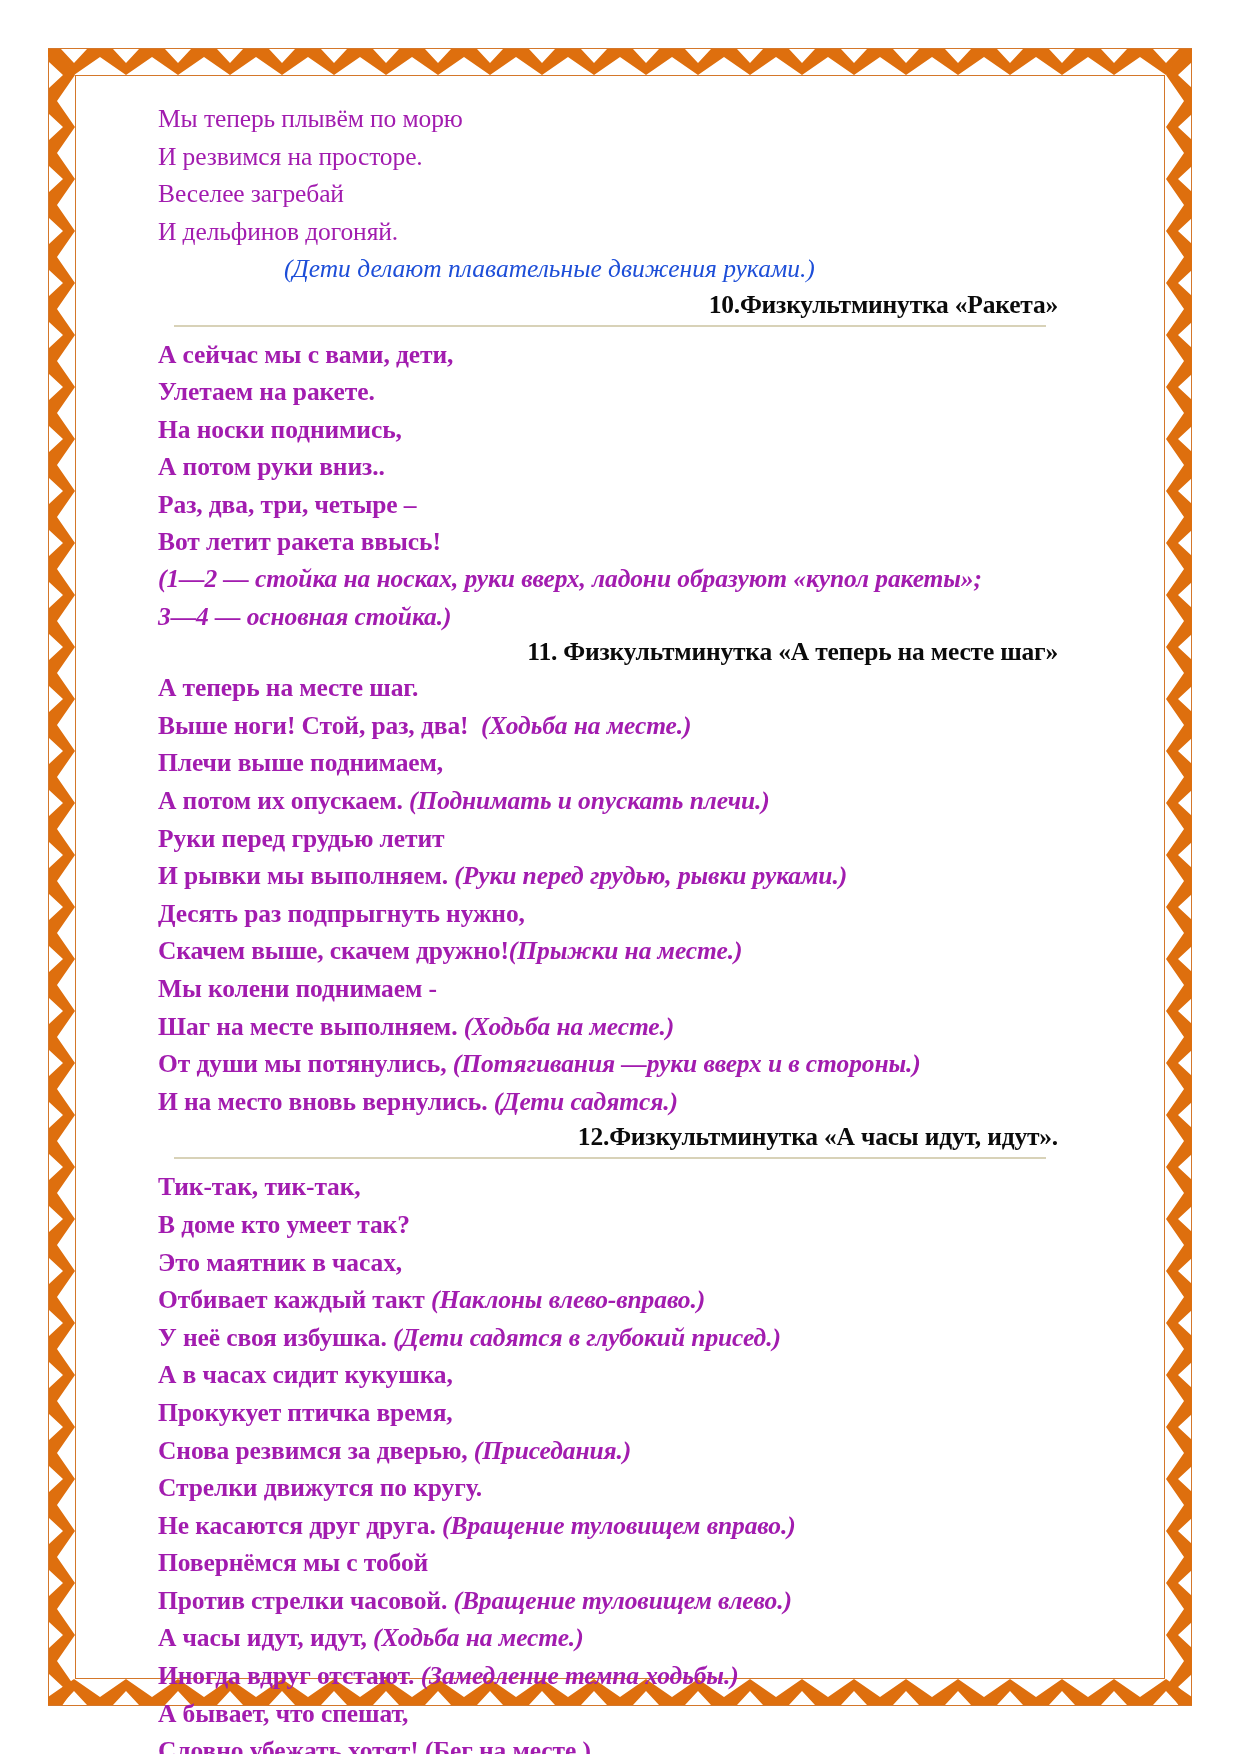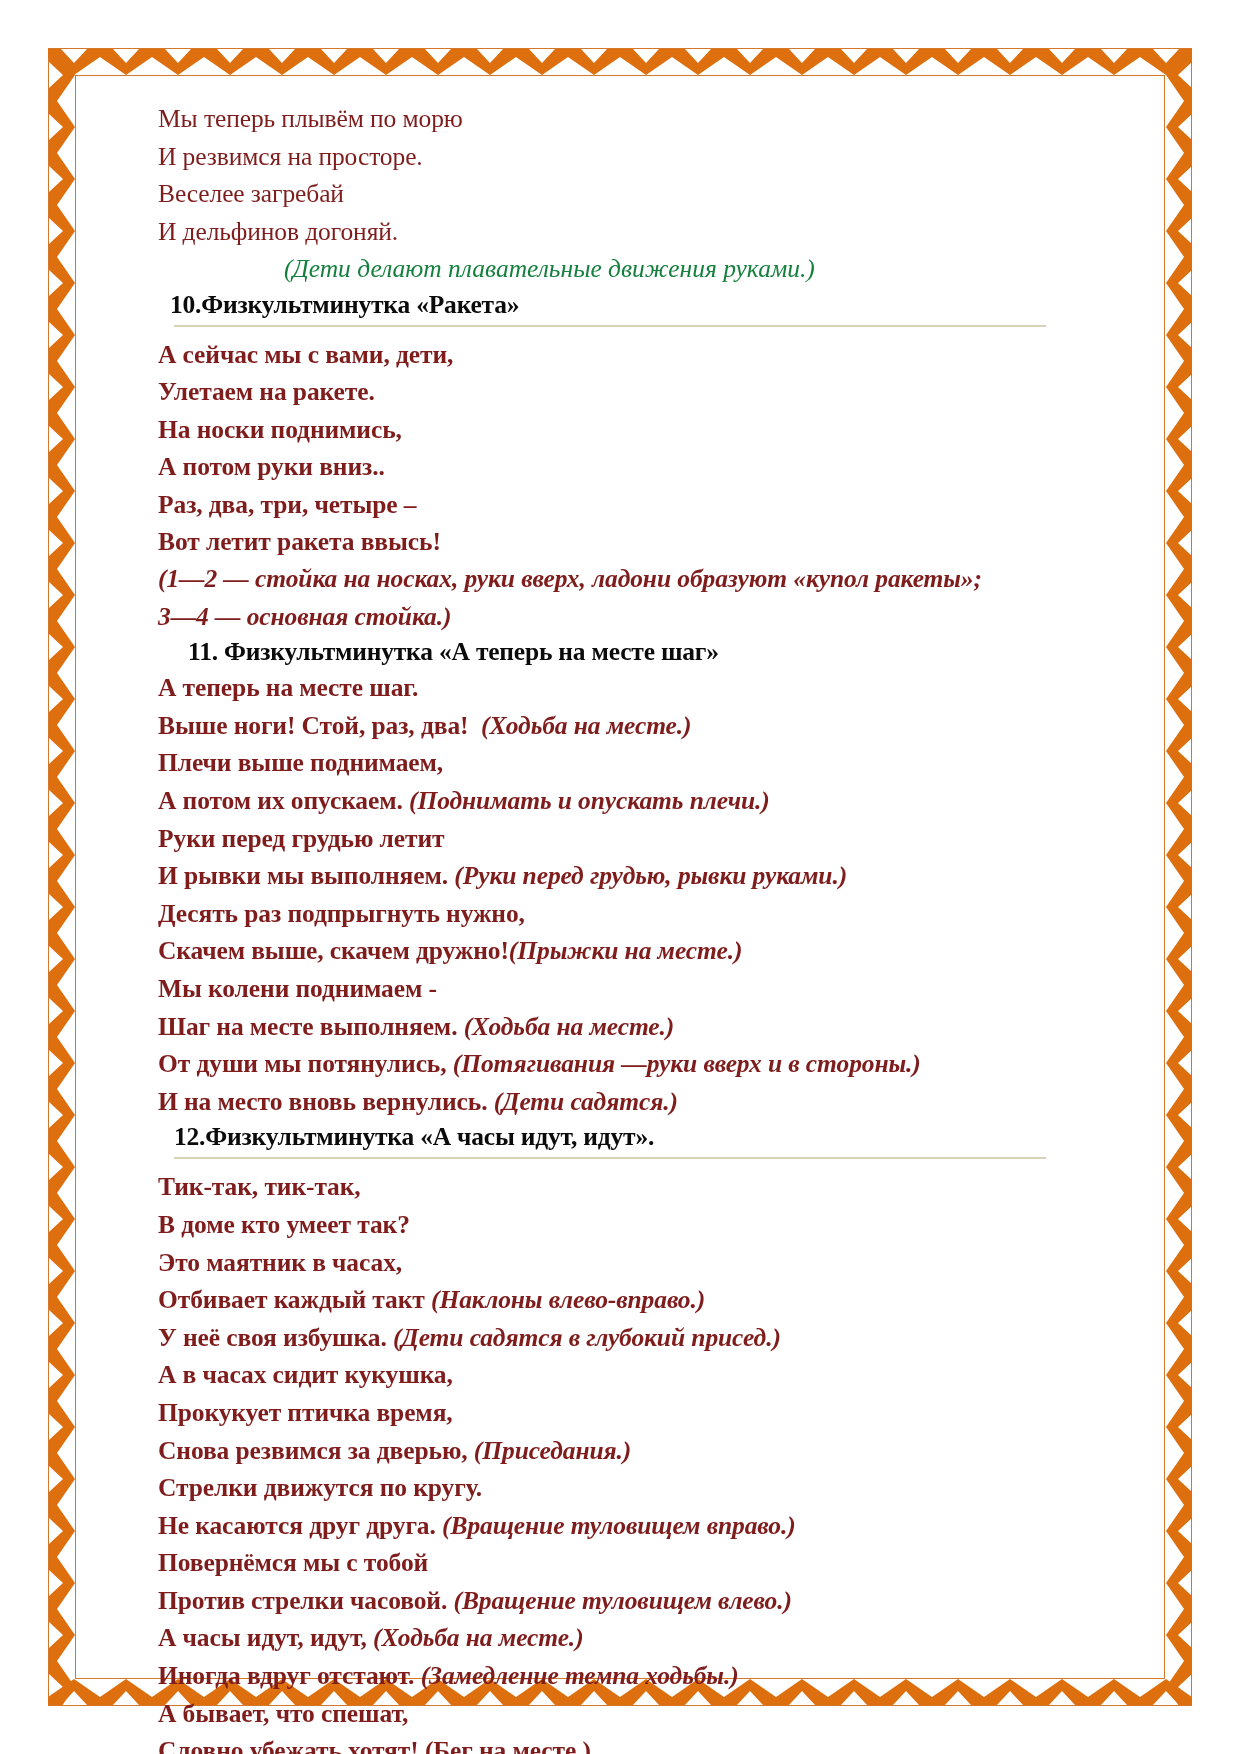--- a/index.html
+++ b/index.html
@@ -61,36 +61,36 @@
   
   .content {
     position: absolute;
     left: 158px;
     top: 100px;
     width: 900px;
   }
   .line {
     font-size: 25.5px;
     line-height: 37.6px;
-    color: #7f1d1d;
+    color: #a21caf;
     white-space: pre-wrap;
     letter-spacing: -0.1px;
   }
   .stage {
     font-style: italic;
   }
   .indent-stage {
     padding-left: 126px;
     font-style: italic;
     font-size: 25.5px;
     line-height: 37.6px;
-    color: #15803d;
+    color: #1d4ed8;
   }
   .heading {
-    text-align: left;
+    text-align: right;
     font-weight: bold;
     font-size: 25.5px;
     line-height: 34px;
     color: #0b0b0b;
     letter-spacing: -0.2px;
   }
   .heading-10 { padding-left: 12px; }
   .heading-11 { padding-left: 30px; }
   .heading-12 { padding-left: 16px; }
   .rule {

